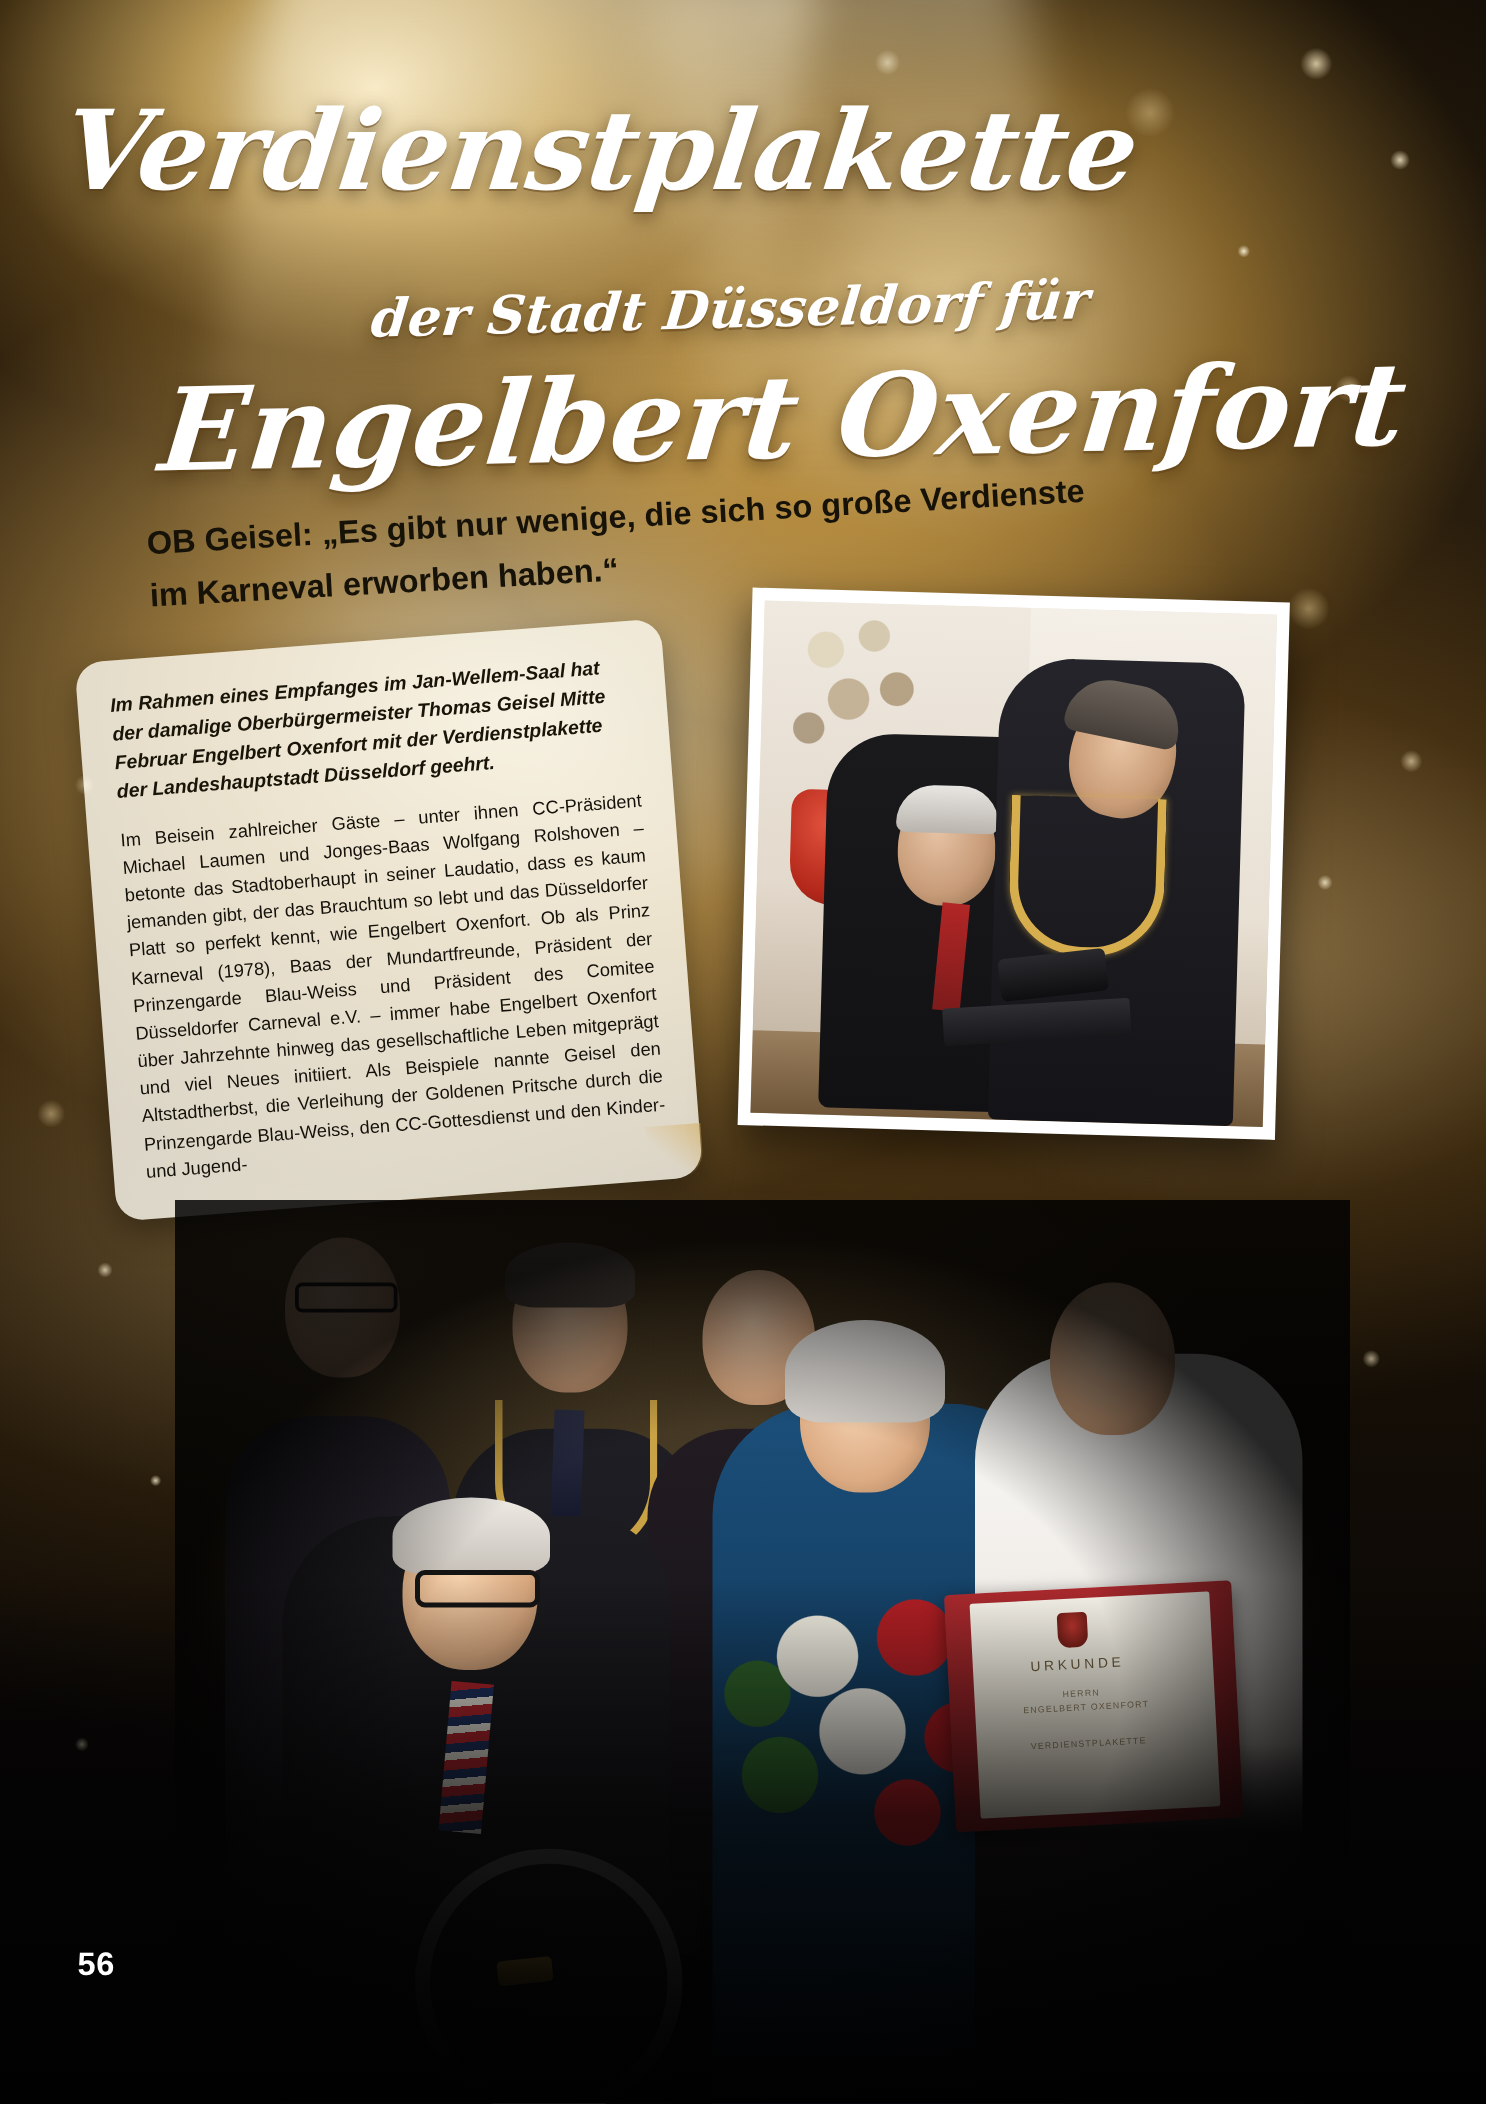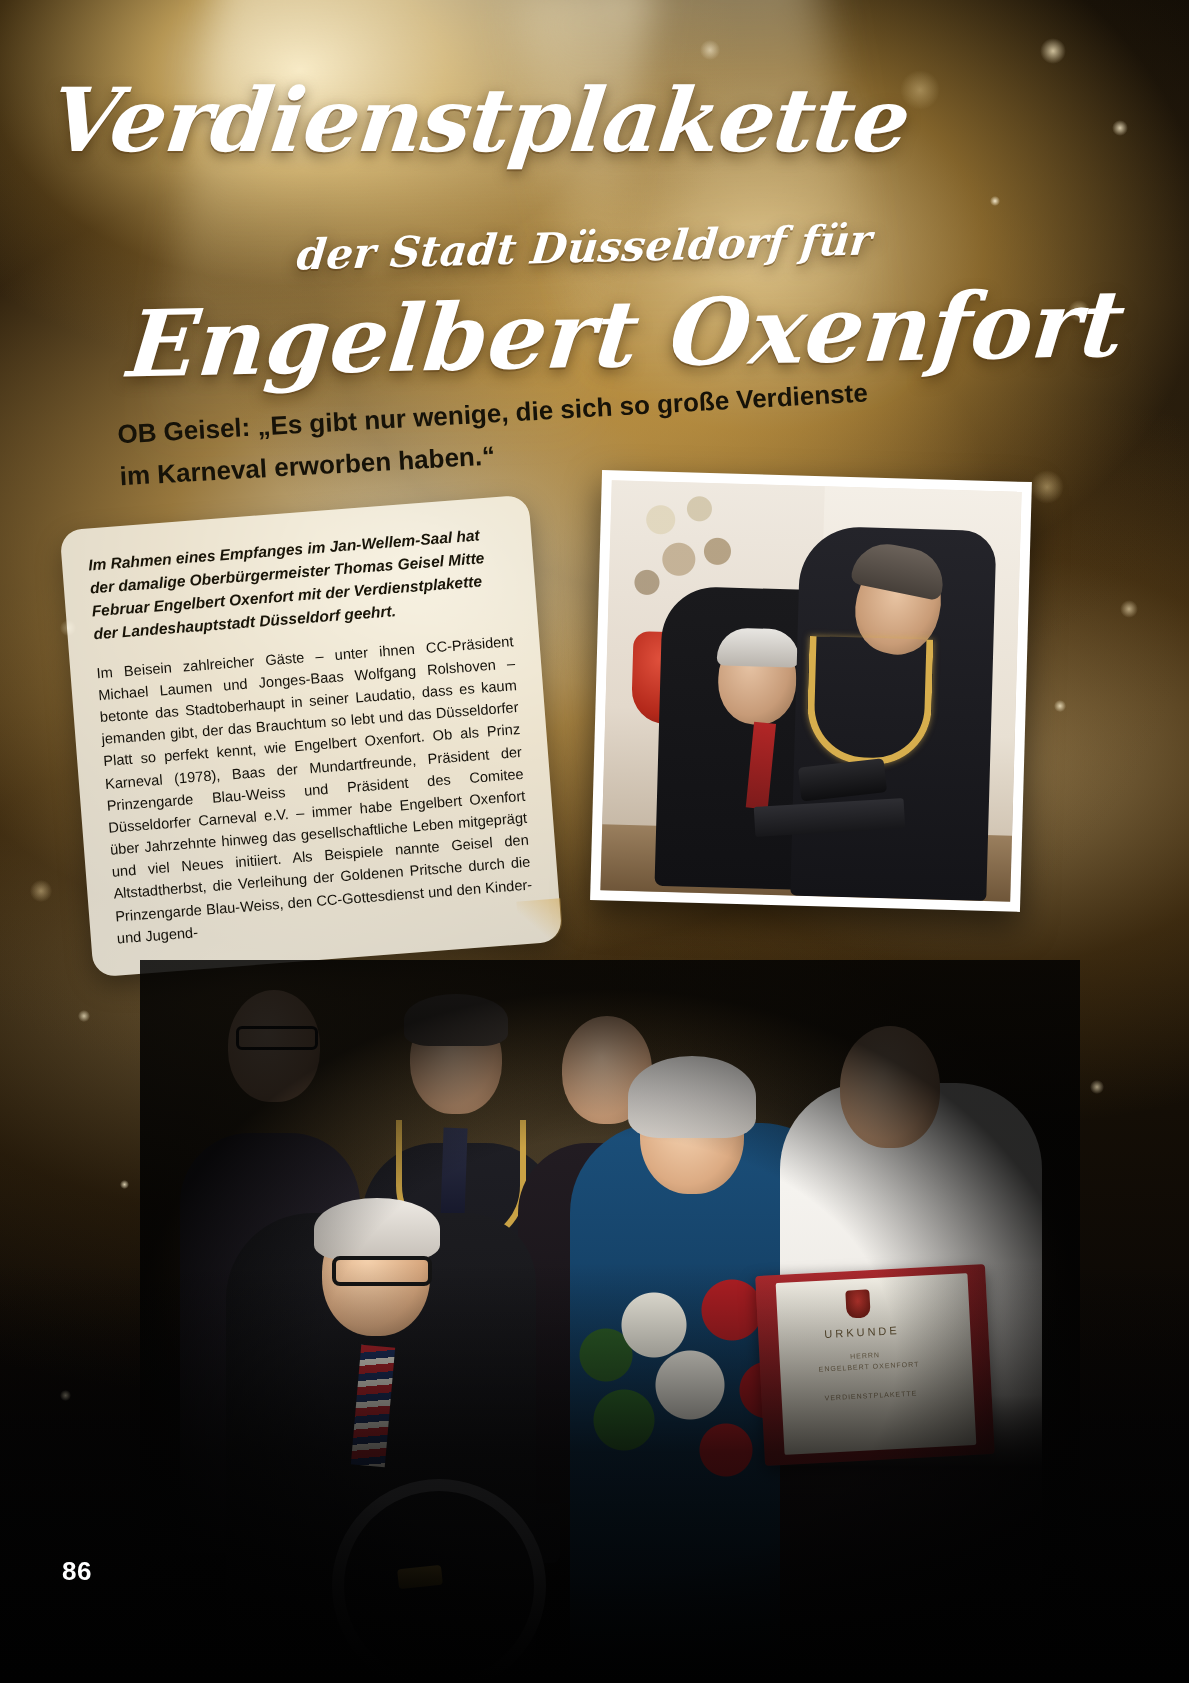--- a/index.html
+++ b/index.html
@@ -392,15 +392,15 @@
     <div style="position:absolute;left:676px;top:366px;width:92px;font-size:11px;letter-spacing:3px;color:#6b5a3a;text-align:center;transform:rotate(-3deg);">URKUNDE</div>
     <div style="position:absolute;left:662px;top:392px;width:126px;font-size:7px;letter-spacing:1px;color:#8a7a5c;text-align:center;transform:rotate(-3deg);">HERRN</div>
     <div style="position:absolute;left:656px;top:403px;width:146px;font-size:7px;letter-spacing:1px;color:#8a7a5c;text-align:center;transform:rotate(-3deg);">ENGELBERT OXENFORT</div>
     <div style="position:absolute;left:658px;top:432px;width:146px;font-size:7px;letter-spacing:1px;color:#8a7a5c;text-align:center;transform:rotate(-3deg);">VERDIENSTPLAKETTE</div>
 
     <div class="p2-fade"></div>
   </div>
 
   <div class="bg-dark-bottom"></div>
 
-  <div class="pagenum">86</div>
+  <div class="pagenum">56</div>
 
 </div>
 
 </body></html>

